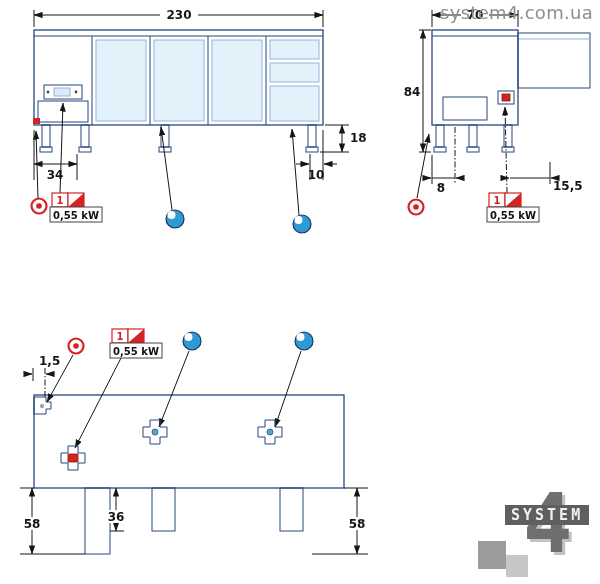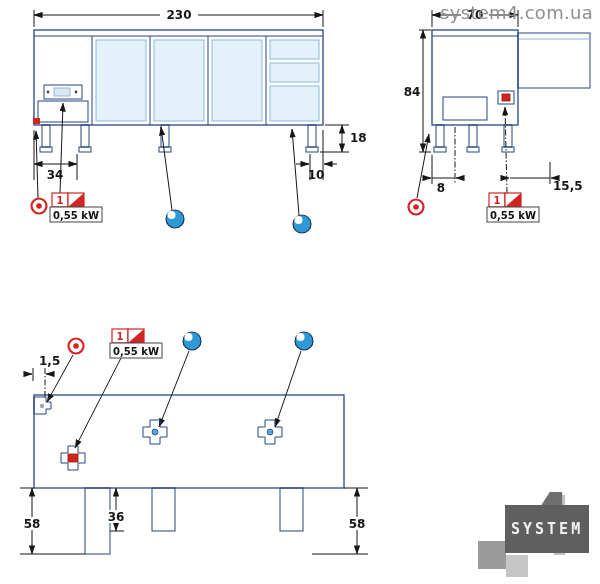--- a/index.html
+++ b/index.html
@@ -15,21 +15,21 @@
   .dim{font:bold 12px "DejaVu Sans",sans-serif;fill:#151515;}
   .badge-num{font:bold 10px "DejaVu Sans",sans-serif;fill:#d42323;}
   .badge-kw{font:bold 10px "DejaVu Sans",sans-serif;fill:#111;}
   .wm{position:absolute;left:428px;top:2px;font-size:18px;color:#8f8f8f;letter-spacing:.3px;}
   .logo{position:absolute;left:463px;top:489px;width:132px;height:92px;}
   .logo .blk1{position:absolute;left:3px;top:52px;width:28px;height:28px;background:#9b9b9b;}
   .logo .blk2{position:absolute;left:31px;top:66px;width:22px;height:22px;background:#c6c6c6;}
   .logo .four{position:absolute;left:48px;top:-6px;font:bold 82px/1 "DejaVu Sans Mono",monospace;
               color:#6f6f6f;text-shadow:3px 3px 0 #c2c2c2;}
   .logo .word{position:absolute;left:30px;top:16px;background:#5f5f5f;color:#efefef;
-              padding:15px 6px;font:bold 15px "DejaVu Sans Mono",monospace;letter-spacing:3px;}
+              padding:1px 6px;font:bold 15px "DejaVu Sans Mono",monospace;letter-spacing:3px;}
 </style>
 </head>
 <body>
 
 <div id="canvas">
 
 <svg width="600" height="584" viewBox="0 0 600 584">
   <defs>
     <marker id="arr" viewBox="0 0 10 7" refX="9.5" refY="3.5" markerWidth="9" markerHeight="6.3" orient="auto-start-reverse">
       <path d="M0,0 L10,3.5 L0,7 z" fill="#161616"></path>

